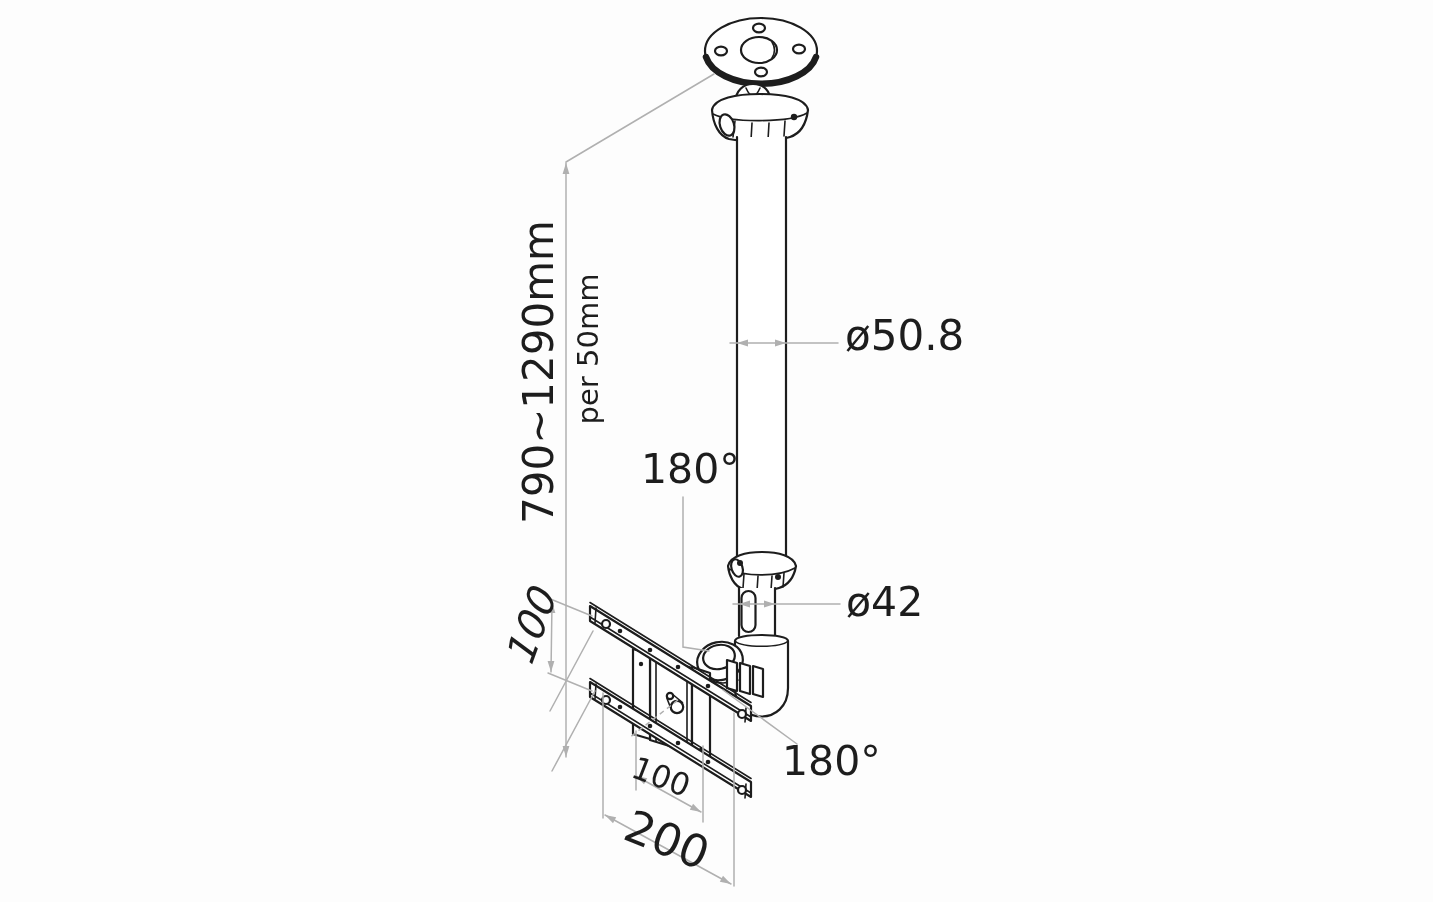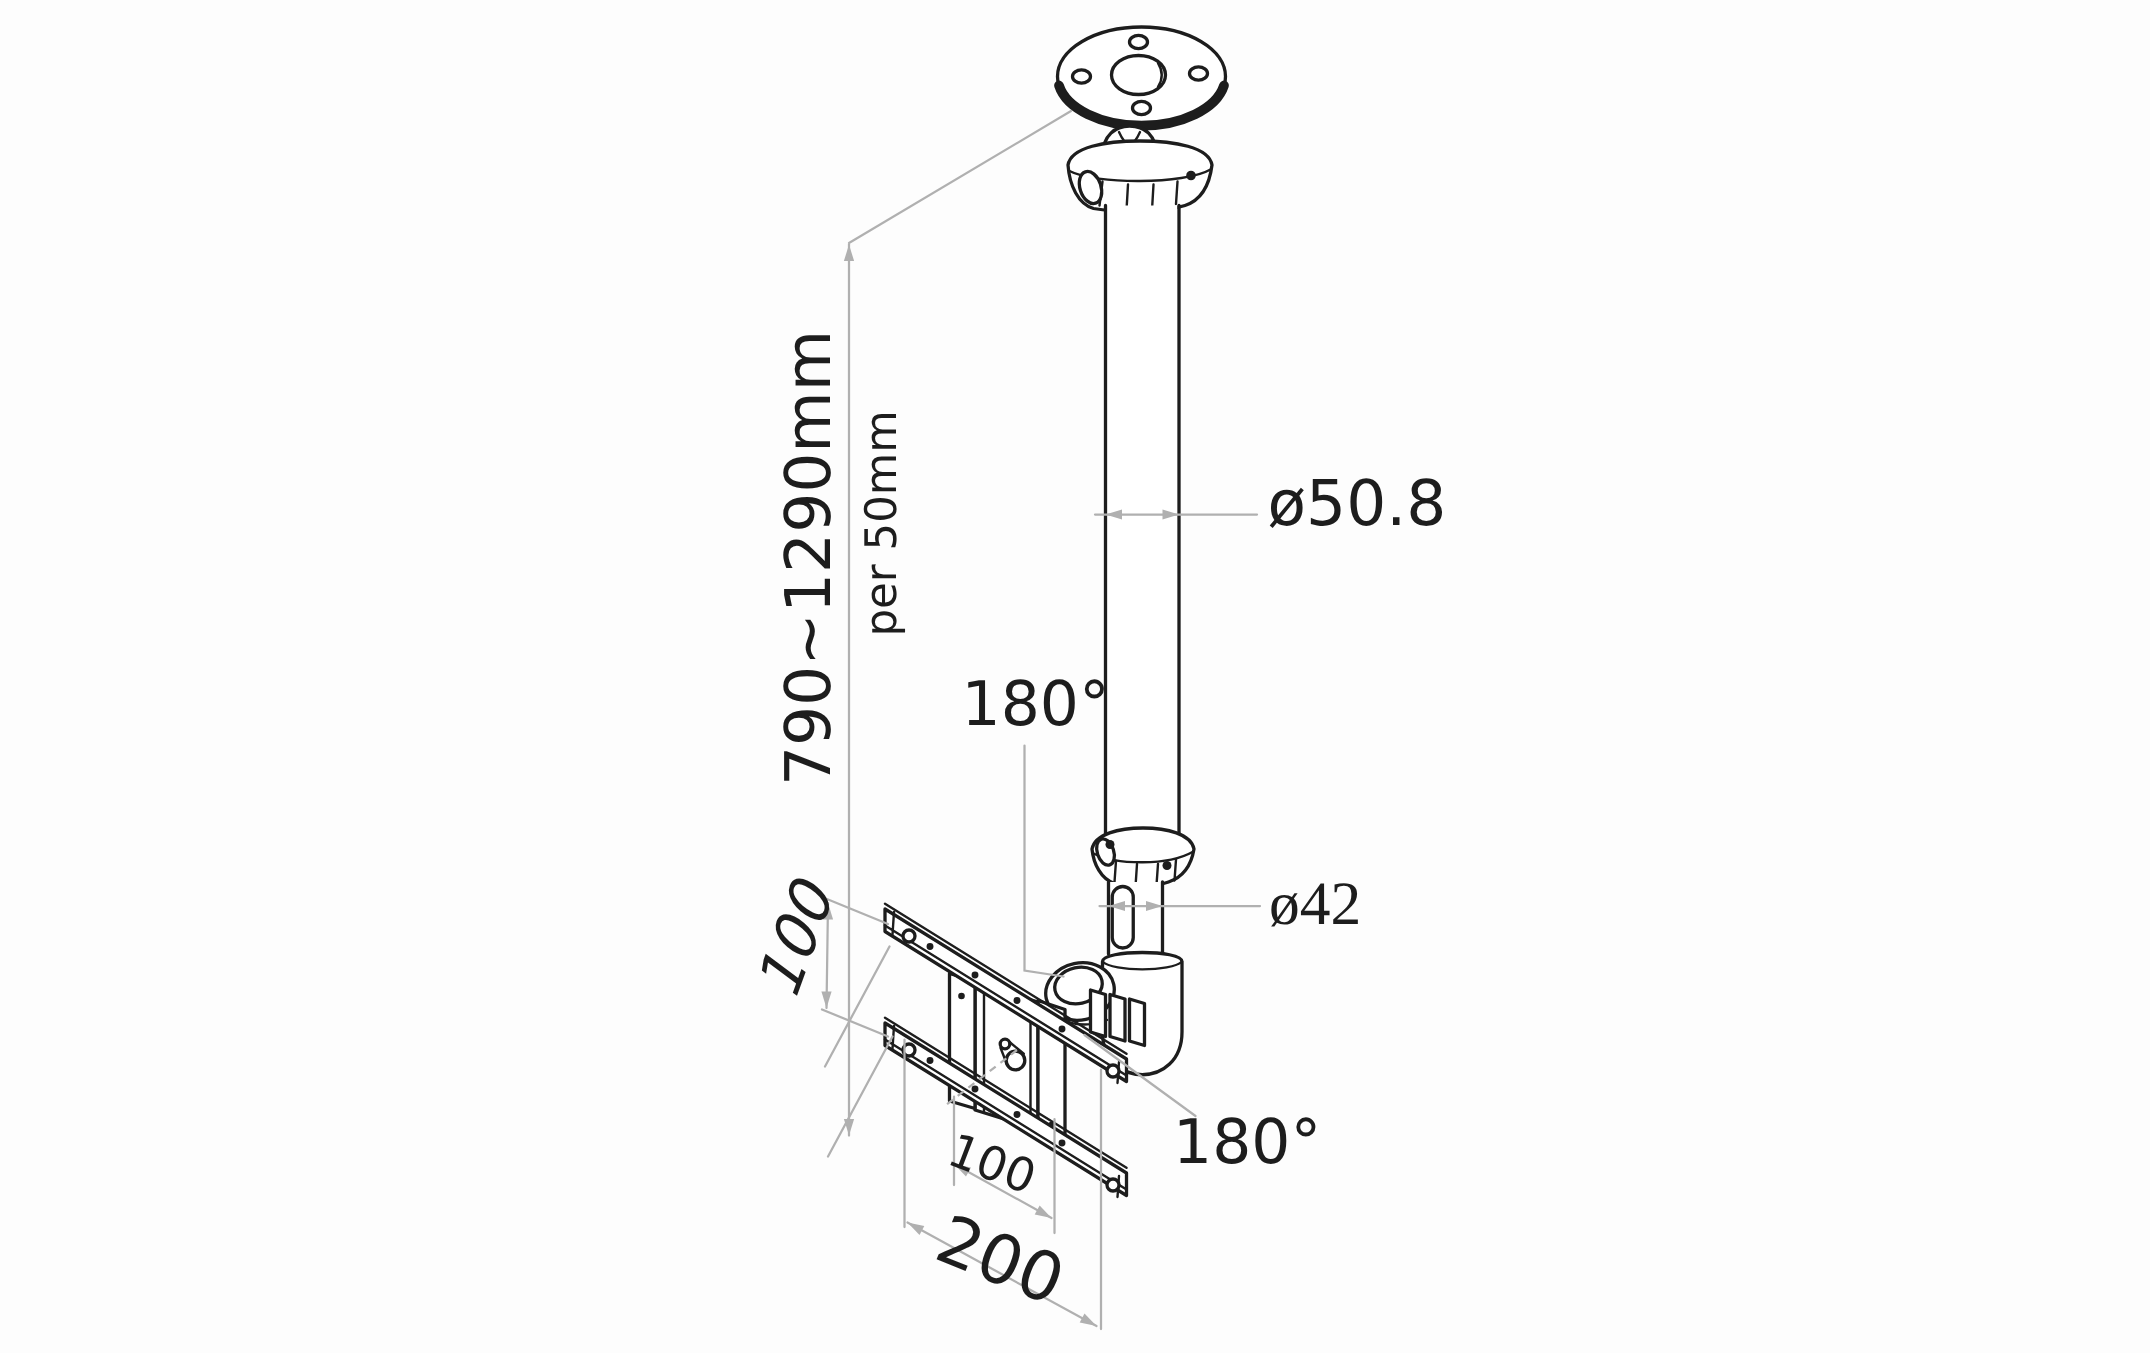--- a/index.html
+++ b/index.html
@@ -162,21 +162,21 @@
 </svg>
 
   <div class="label rot" style="left:539px;top:372px;font-size:42px;transform:translate(-50%,-50%) rotate(-90deg);">790~1290mm</div>
 
   <div class="label rot" style="left:588px;top:349px;font-size:29px;transform:translate(-50%,-50%) rotate(-90deg);">per 50mm</div>
 
   <div class="label" style="left:845px;top:315px;font-size:42px;">ø50.8</div>
 
   <div class="label" style="left:641px;top:449px;font-size:41px;">180°</div>
 
-  <div class="label" style="left:846px;top:582px;font-size:41px;font-family:Liberation Serif, serif;">ø42</div>
+  <div class="label" style="left:846px;top:582px;font-size:41px;">ø42</div>
 
   <div class="label" style="left:782px;top:741px;font-size:41px;">180°</div>
 
   <div class="label rot" style="left:532px;top:624px;font-size:40px;font-style:italic;transform:translate(-50%,-50%) rotate(-70deg) skewX(-6deg);">100</div>
 
   <div class="label rot" style="left:661px;top:777px;font-size:31px;transform:translate(-50%,-50%) rotate(21deg);">100</div>
 
   <div class="label rot" style="left:667px;top:840px;font-size:45px;transform:translate(-50%,-50%) rotate(22deg);">200</div>
 </div>
 

